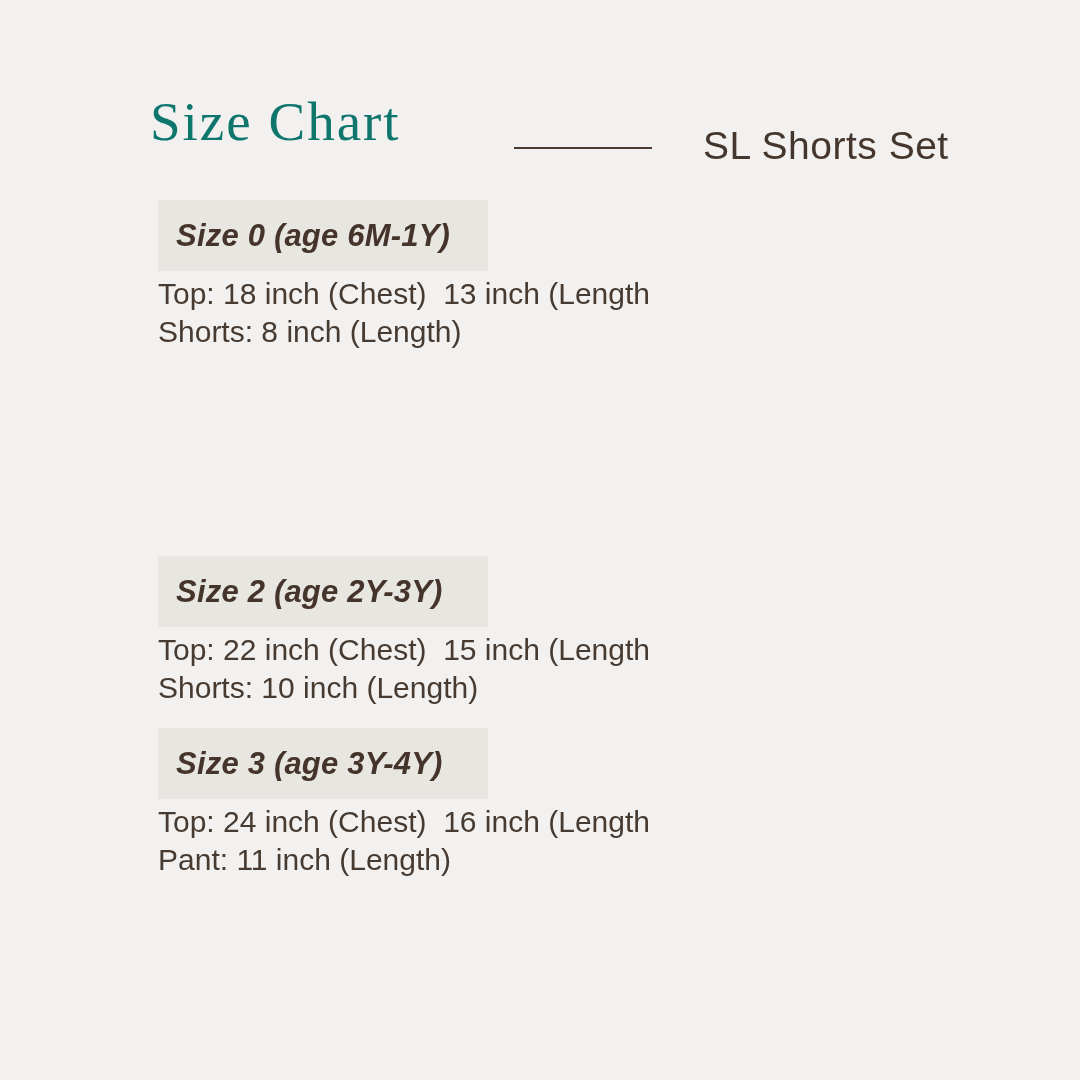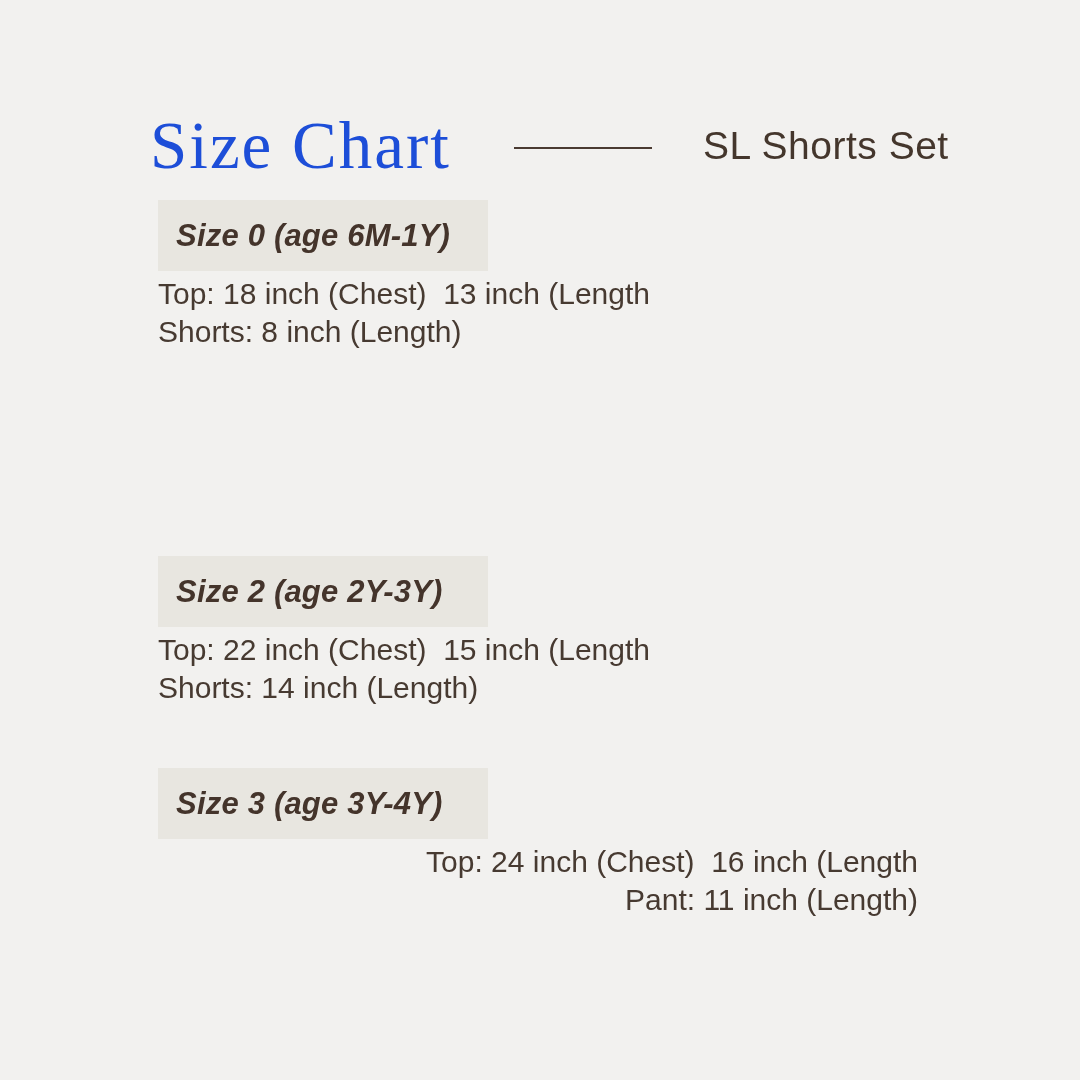--- a/index.html
+++ b/index.html
@@ -11,27 +11,27 @@
     width: 1080px;
     height: 1080px;
     background: #F2F1EF;
     overflow: hidden;
   }
 
   
   .header-title {
     position: absolute;
     left: 150px;
-    top: 112px;
+    top: 88px;
     font-family: "Liberation Serif", "DejaVu Serif", serif;
-    font-size: 67px;
+    font-size: 55px;
     line-height: 67px;
     font-weight: 400;
     letter-spacing: 2px;
-    color: #1d4ed8;
+    color: #0f766e;
   }
   .header-rule {
     position: absolute;
     left: 514px;
     top: 147px;
     width: 138px;
     height: 2px;
     background: #4A3A31;
   }
   .header-subtitle {
@@ -43,21 +43,21 @@
     font-weight: 500;
     letter-spacing: 0.5px;
     color: #44362C;
   }
 
   
   .section { position: absolute; left: 158px; width: 760px; }
   .section-0 { top: 200px; }
   .section-1 { top: 378px; }
   .section-2 { top: 556px; }
-  .section-3 { top: 768px; text-align: right; }
+  .section-3 { top: 728px; }
 
   .size-label-box {
     width: 330px;
     height: 71px;
     background: #E8E6E0;
     display: flex;
     align-items: center;
     padding-left: 18px;
   }
   .size-label-text {
@@ -91,21 +91,21 @@
       <span class="size-label-text">Size 0 (age 6M-1Y)</span>
     </div>
     <div class="measurements"><span>Top: 18 inch (Chest)  13 inch (Length</span><br><span>Shorts: 8 inch (Length)</span></div>
   </div>
 
 
   <div class="section section-2">
     <div class="size-label-box">
       <span class="size-label-text">Size 2 (age 2Y-3Y)</span>
     </div>
-    <div class="measurements"><span>Top: 22 inch (Chest)  15 inch (Length</span><br><span>Shorts: 14 inch (Length)</span></div>
+    <div class="measurements"><span>Top: 22 inch (Chest)  15 inch (Length</span><br><span>Shorts: 10 inch (Length)</span></div>
   </div>
 
   <div class="section section-3">
     <div class="size-label-box">
       <span class="size-label-text">Size 3 (age 3Y-4Y)</span>
     </div>
     <div class="measurements"><span>Top: 24 inch (Chest)  16 inch (Length</span><br><span>Pant: 11 inch (Length)</span></div>
   </div>
 
 </div>

